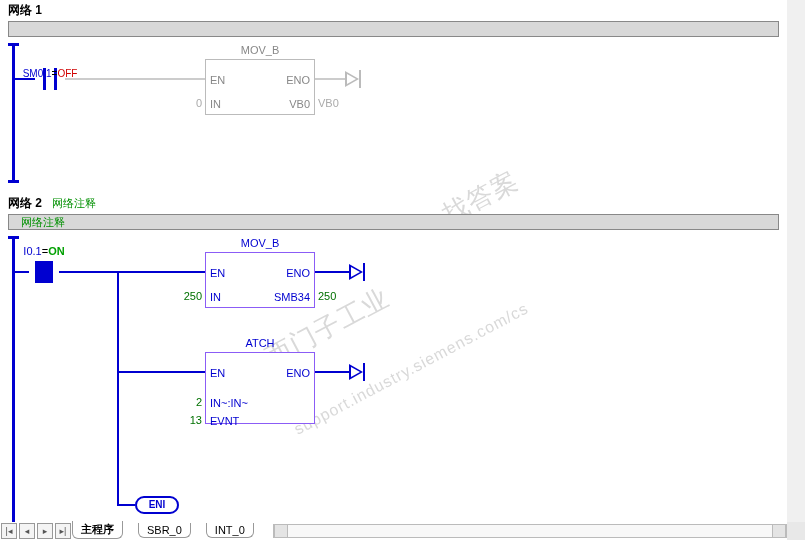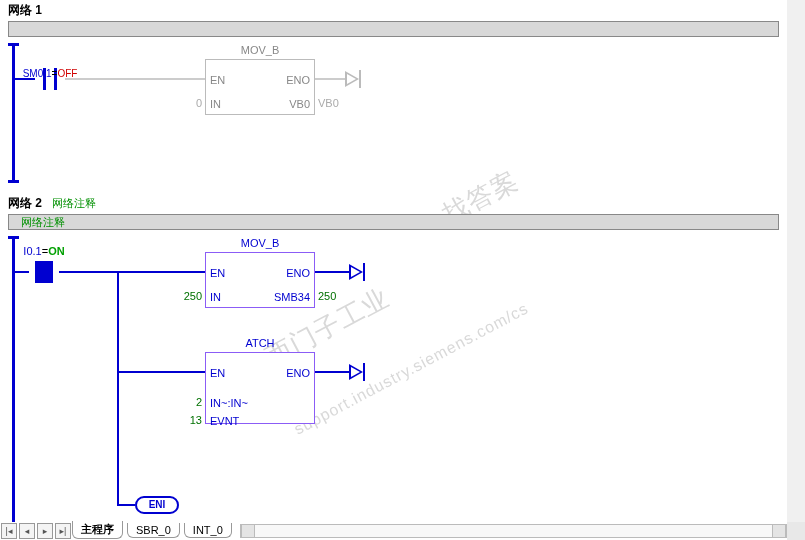--- a/index.html
+++ b/index.html
@@ -41,21 +41,21 @@
   .arrow-head { position:absolute; width:0; height:0; border-top:8px solid transparent; border-bottom:8px solid transparent; border-left:14px solid #0000d0; }
   .arrow-head::after { content:""; position:absolute; left:-12px; top:-5px; width:0; height:0; border-top:5px solid transparent; border-bottom:5px solid transparent; border-left:9px solid #fff; }
   .arrow-head.gray { border-left-color:#bbb; }
   .arrow-head.gray::after { border-left-color:#fff; }
   .arrow-stop { position:absolute; width:2px; height:18px; background:#0000d0; }
   .arrow-stop.gray { background:#bbb; }
   .eni { position:absolute; width:44px; height:18px; border:2px solid #0000d0; border-radius:10px; color:#0000d0; font-size:10px; text-align:center; line-height:14px; background:#fff; font-weight:bold; }
   .watermark { position:absolute; color:#d9d9d9; font-size:22px; transform:rotate(-28deg); pointer-events:none; font-family: Arial; letter-spacing:1px; }
   .tabs { position:absolute; left:0; bottom:0; right:18px; height:18px; background:#fff; display:flex; align-items:center; font-size:11px; border-top: none; }
   .tab-nav { width:16px; height:16px; border:1px solid #999; margin:0 1px; display:flex; align-items:center; justify-content:center; color:#555; background:#f4f4f4; font-size:9px; }
-  .tab { padding:1px 8px; border:1px solid #999; border-top:none; border-bottom-left-radius:6px; border-bottom-right-radius:6px; margin-right:4px; background:#fff; color:#000; position:relative; top:-1px; }
+  .tab { padding:1px 8px; border:1px solid #999; border-top:none; border-bottom-left-radius:6px; border-bottom-right-radius:6px; margin-right:15px; background:#fff; color:#000; position:relative; top:-1px; }
   .tab.active { font-weight:bold; }
   .tab-scroll-track { flex:1; height:14px; margin-left:4px; border:1px solid #bbb; background:#f8f8f8; position:relative; }
   .tab-scroll-btn { position:absolute; top:0; width:14px; height:12px; background:#e4e4e4; border-left:1px solid #bbb; border-right:1px solid #bbb; }
   .contact-filled { position:absolute; width:30px; height:22px; }
   .contact-filled .box { position:absolute; left:8px; right:8px; top:0; bottom:0; background:#0000d0; }
   .contact-filled .bar { position:absolute; top:0; width:3px; height:22px; background:#0000d0; }
   .contact-filled .label { position:absolute; top:-16px; left:50%; transform:translateX(-50%); white-space:nowrap; font-size:11px; }
 </style>
 </head>
 <body>

